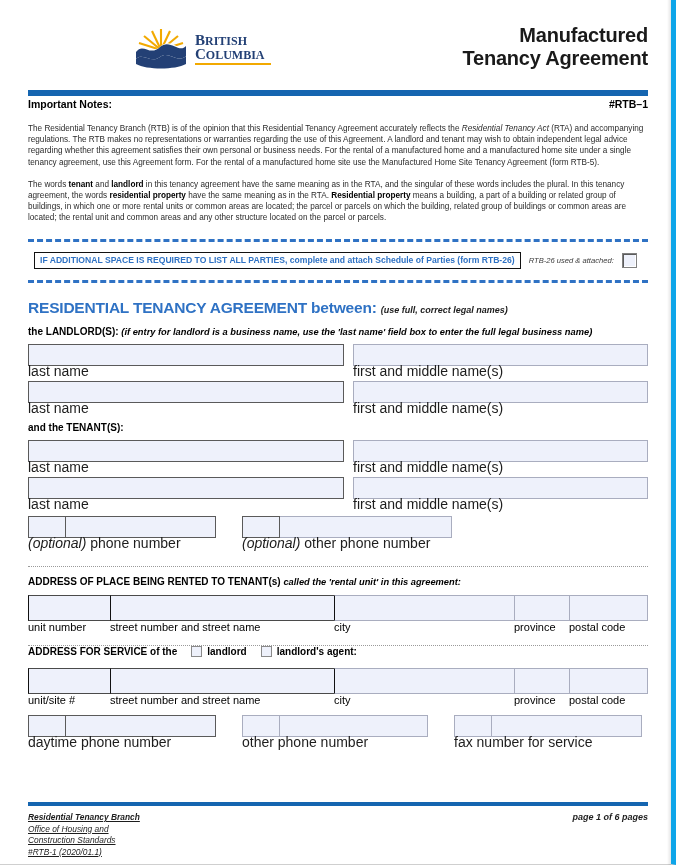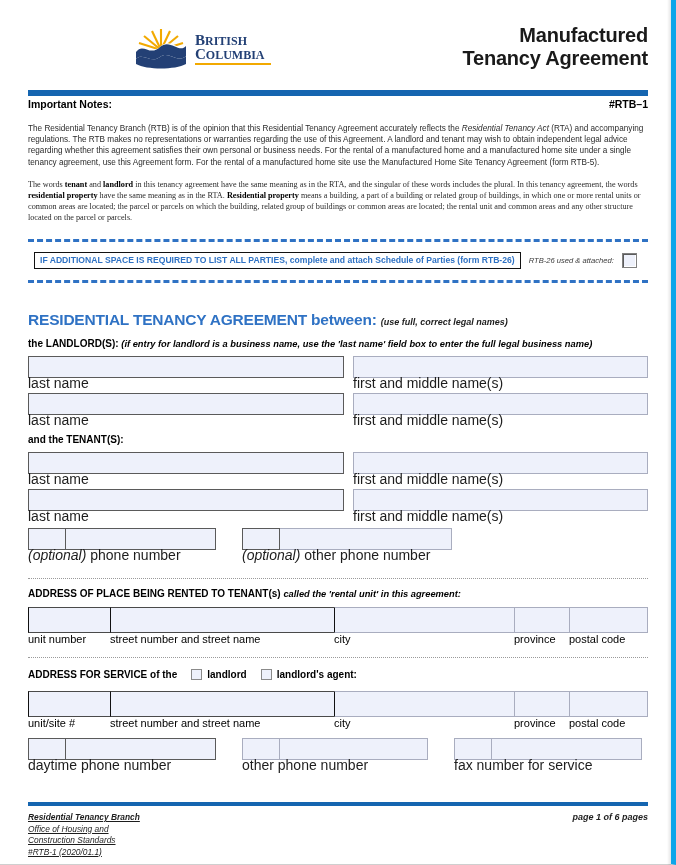--- a/index.html
+++ b/index.html
@@ -80,21 +80,21 @@
   }
 
   
   .para {
     font-size: 8.2px;
     line-height: 11.2px;
     color: #2b2b2b;
     text-align: left;
   }
   .para.first { margin-top: 13px; }
-  .para.second { margin-top: 11px; font-family: Liberation Serif, serif; }
+  .para.second { margin-top: 11px; }
   .para b { color: #000; }
   .para i { font-style: italic; }
 
   
   .dashed-line {
     height: 0;
     border-top: 3px dashed #2f72c4;
     margin: 0;
   }
   .dash-top { margin-top: 15px; }
@@ -126,21 +126,21 @@
     height: 15px;
     margin-left: 8px;
     background: #eef1fb;
     border: 1px solid #808080;
     box-shadow: inset 1px 1px 0 #5b5b5b, inset -1px -1px 0 #ffffff;
     box-sizing: border-box;
   }
 
   
   .rta-heading {
-    margin-top: 28px;
+    margin-top: 16px;
     font-size: 15.5px;
     font-weight: bold;
     color: #2f72c4;
     letter-spacing: -0.2px;
   }
   .rta-heading .hint {
     font-size: 9px;
     font-style: italic;
     font-weight: bold;
     color: #1d1d1d;
@@ -251,21 +251,20 @@
   .addr-caps {
     display: flex;
     font-size: 11px;
     padding-top: 0;
   }
 
   
   .service-head {
     display: flex;
     align-items: center;
-    margin-top: 11px;
     font-size: 10px;
     font-weight: bold;
   }
   .cbox {
     width: 11px;
     height: 11px;
     background: #eef1fb;
     border: 1.2px solid #8a8a8a;
     box-sizing: border-box;
     display: inline-block;

